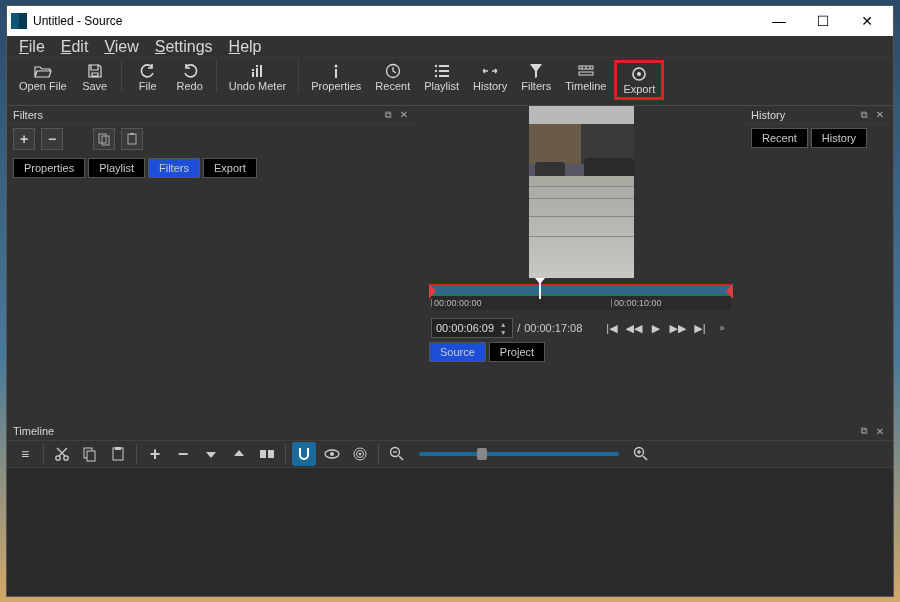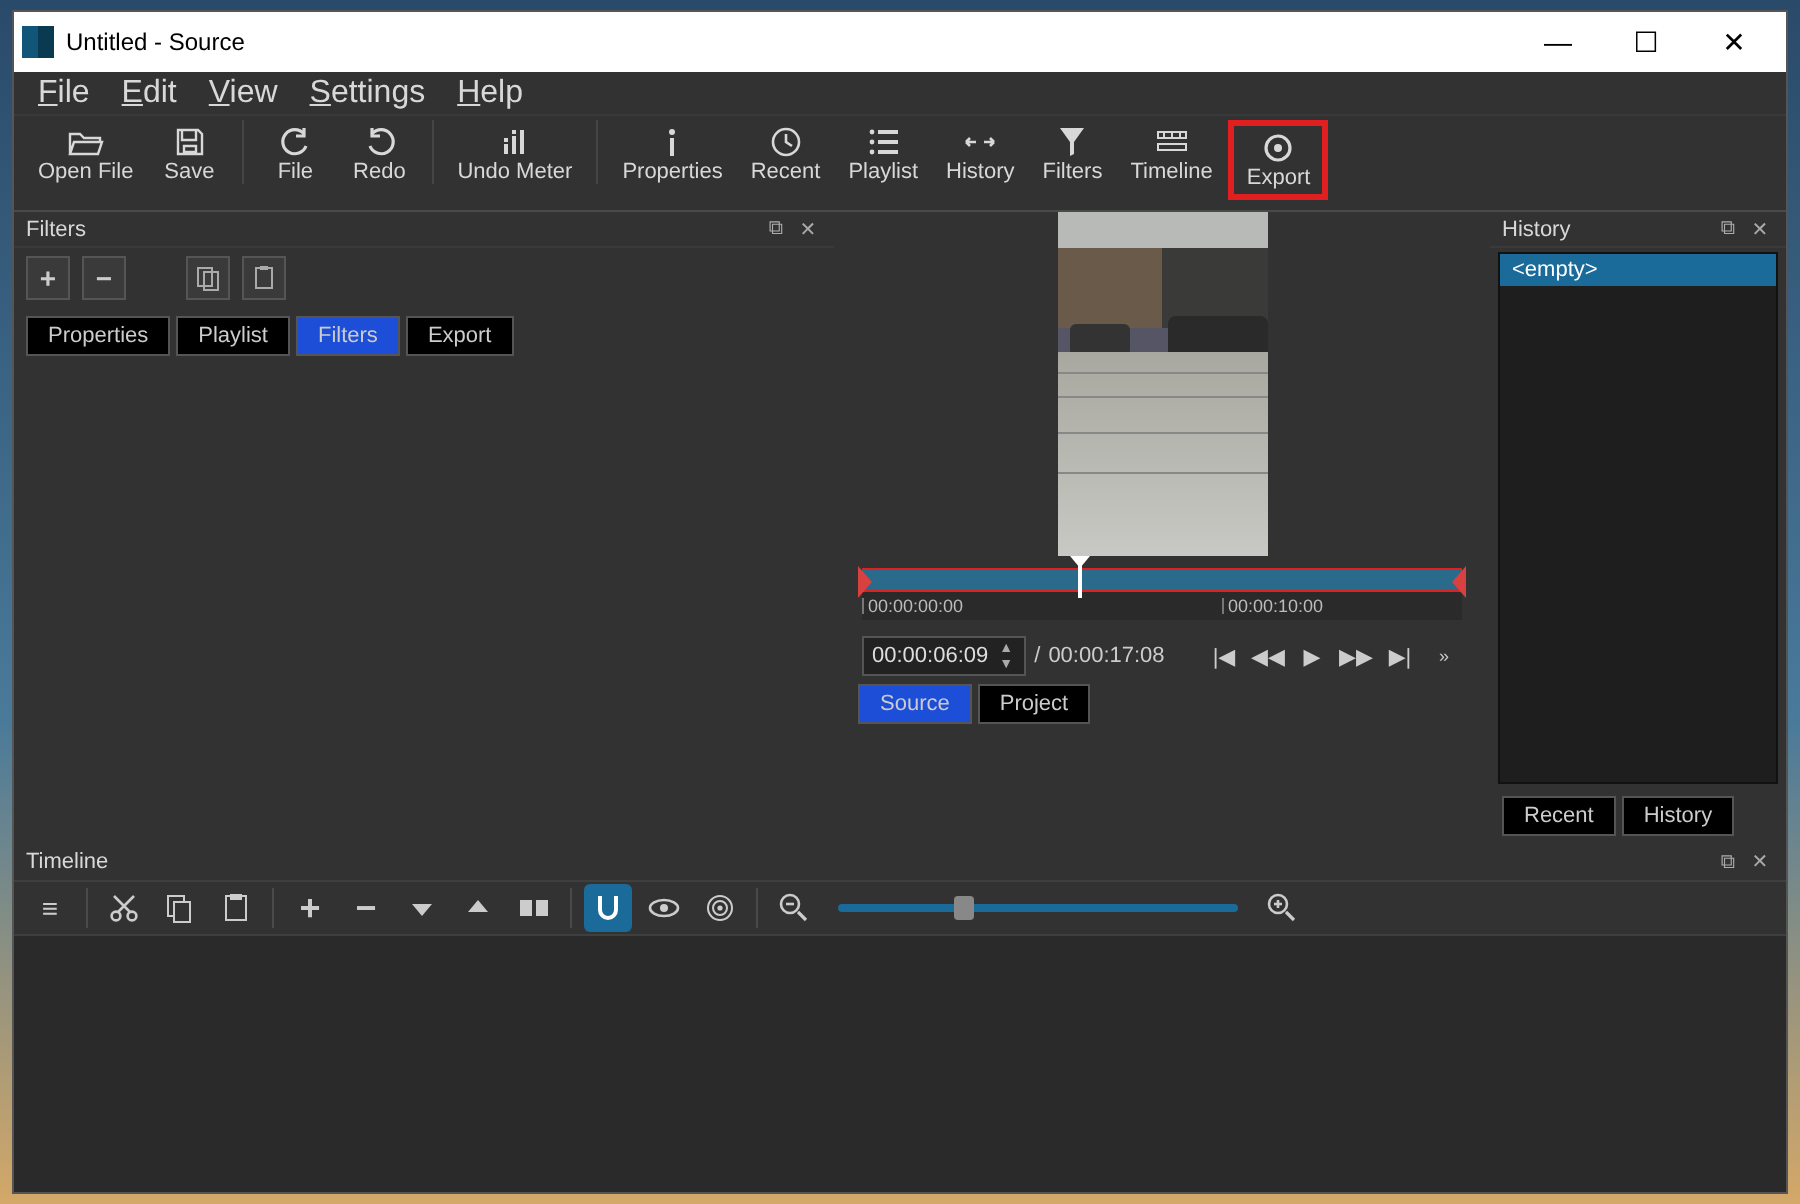--- a/index.html
+++ b/index.html
@@ -300,23 +300,20 @@
       </div>
     </div>
 
     <div class="right panel">
       <div class="panel-header">
         <span>History</span>
         <span class="spacer"></span>
         <span class="ph-btn">⧉</span>
         <span class="ph-btn">✕</span>
       </div>
-      <div class="history-body">
-        <div class="hrow">&lt;empty&gt;</div>
-      </div>
       <div class="tab-row">
         <div class="tab">Recent</div>
         <div class="tab">History</div>
       </div>
     </div>
   </div>
 
   <div class="timeline">
     <div class="tl-header">
       <span>Timeline</span>

